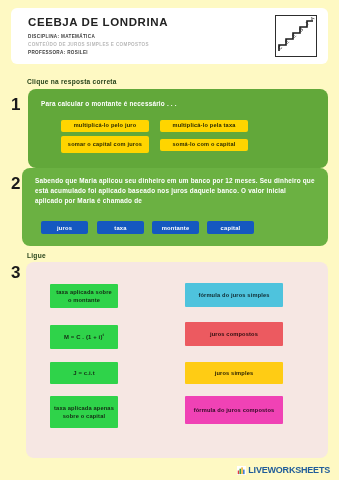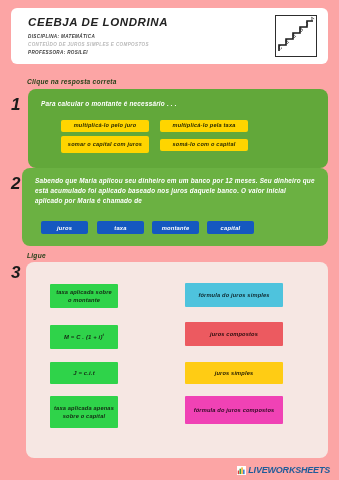--- a/index.html
+++ b/index.html
@@ -10,22 +10,21 @@
     width: 339px;
     height: 480px;
     overflow: hidden;
     background: #8dbf63;
     font-family: "Liberation Sans", sans-serif;
     position: relative;
   }
   .page {
     position: absolute;
     inset: 0;
-    background: #fca5a5;
-    font-style: italic;
+    background: #fef9c3;
   }
 
   
   .header-card {
     position: absolute;
     left: 11px;
     top: 8px;
     width: 317px;
     height: 56px;
     background: #ffffff;

